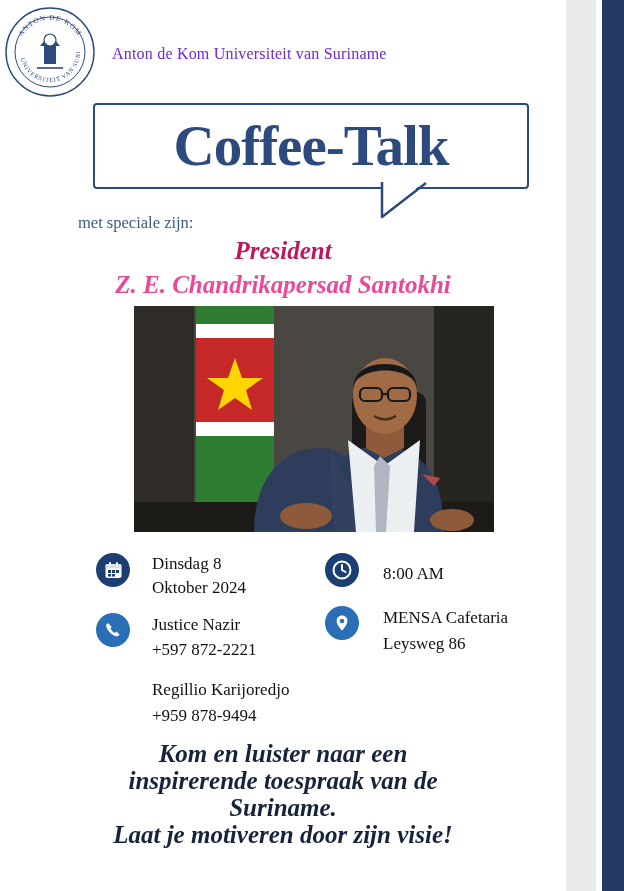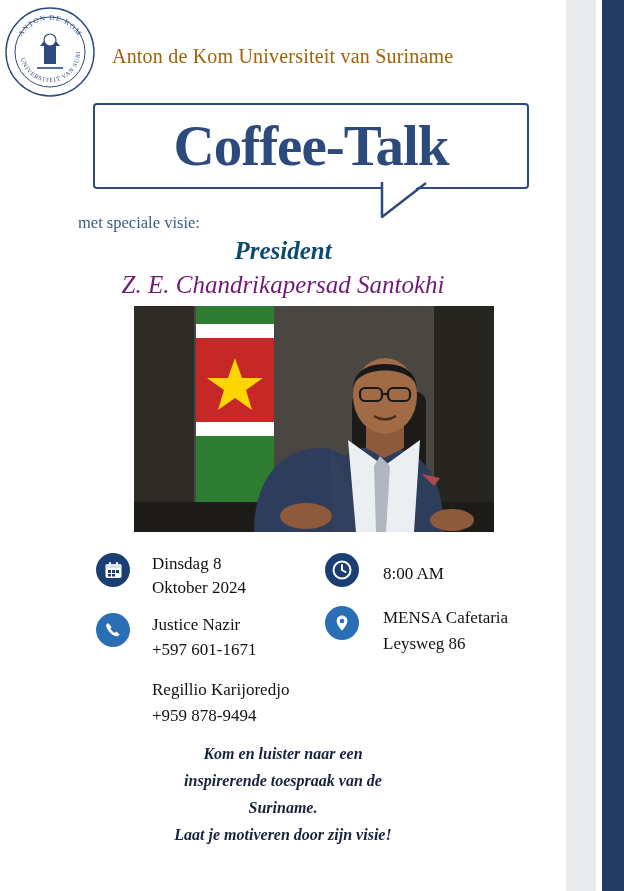--- a/index.html
+++ b/index.html
@@ -52,22 +52,22 @@
     width: 6px;
     height: 891px;
     background: #ffffff;
   }
 
   
   .university-line {
     position: absolute;
     left: 112px;
     top: 45px;
-    font-size: 20px;
-    color: #a16207;
+    font-size: 16px;
+    color: #6d28d9;
     letter-spacing: 0.2px;
     white-space: nowrap;
   }
 
   .logo {
     position: absolute;
     left: 4px;
     top: 6px;
     width: 92px;
     height: 92px;
@@ -117,32 +117,32 @@
   
   .guest-title {
     position: absolute;
     left: 0;
     top: 237px;
     width: 566px;
     text-align: center;
     font-size: 25px;
     font-weight: bold;
     font-style: italic;
-    color: #0c4a6e;
+    color: #be185d;
   }
   .guest-name {
     position: absolute;
     left: 0;
     top: 271px;
     width: 566px;
     text-align: center;
     font-size: 25px;
-    font-weight: normal;
+    font-weight: bold;
     font-style: italic;
-    color: #701a75;
+    color: #ec4899;
   }
 
   
   .photo {
     position: absolute;
     left: 134px;
     top: 306px;
     width: 360px;
     height: 226px;
     overflow: hidden;
@@ -173,21 +173,21 @@
     white-space: nowrap;
   }
 
   
   .closing {
     position: absolute;
     left: 0;
     top: 740px;
     width: 566px;
     text-align: center;
-    font-size: 16px;
+    font-size: 25px;
     font-style: italic;
     font-weight: bold;
     color: #17233c;
     line-height: 27px;
   }
   .closing div { white-space: nowrap; }
 </style>
 </head>
 <body>
 
@@ -216,21 +216,21 @@
     <div class="university-line">Anton de Kom Universiteit van Suriname</div>
 
     <div class="bubble"></div>
     <svg class="tail-svg" viewBox="0 0 90 42">
       <path d="M2 0 L2 36 L44 2" fill="#ffffff" stroke="none"></path>
       <path d="M2 1 L2 37 L46 3" fill="none" stroke="#2c4a7c" stroke-width="2.5" stroke-linejoin="round"></path>
       <path d="M0 0 L60 0" stroke="#ffffff" stroke-width="4"></path>
     </svg>
     <div class="title">Coffee-Talk</div>
 
-    <div class="guest-label">met speciale visie:</div>
+    <div class="guest-label">met speciale zijn:</div>
     <div class="guest-title">President</div>
     <div class="guest-name">Z. E. Chandrikapersad Santokhi</div>
 
     <div class="photo">
       <svg width="360" height="226" viewBox="0 0 360 226">
         <rect x="0" y="0" width="360" height="226" fill="#3b3a36"></rect>
         <rect x="0" y="0" width="60" height="226" fill="#2f2b27"></rect>
         <rect x="300" y="0" width="60" height="226" fill="#27251f"></rect>
 
         <rect x="60" y="0" width="240" height="226" fill="#4a4641"></rect>
@@ -299,21 +299,21 @@
       <div class="detail-text" style="left:383px; top:562px;text-align:center;">8:00 AM</div>
     </div>
 
     <div class="detail">
       <div class="icon-circle" style="left:96px; top:613px;">
         <svg width="18" height="18" viewBox="0 0 18 18">
           <path d="M3.2 2.3 C2 3.6 2 5 2.6 6.6 C3.8 9.8 7 13.3 10.3 14.8 C12 15.6 13.6 15.6 14.8 14.4 L15.6 13.4 L12.4 10.6 L10.9 12 C9.3 11.2 7.2 9.1 6.3 7.4 L7.8 5.9 L4.7 2.8 Z" fill="#ffffff"></path>
         </svg>
       </div>
       <div class="detail-text" style="left:152px; top:613px;">Justice Nazir</div>
-      <div class="detail-text" style="left:152px; top:638px;">+597 601-1671</div>
+      <div class="detail-text" style="left:152px; top:638px;">+597 872-2221</div>
     </div>
 
     <div class="detail">
       <div class="icon-circle" style="left:325px; top:606px;">
         <svg width="18" height="18" viewBox="0 0 18 18">
           <path d="M9 1.5 C5.9 1.5 3.6 3.9 3.6 6.9 C3.6 11 9 16.5 9 16.5 C9 16.5 14.4 11 14.4 6.9 C14.4 3.9 12.1 1.5 9 1.5 Z" fill="#ffffff"></path>
           <circle cx="9" cy="7" r="2.3" fill="#2a6fb5"></circle>
         </svg>
       </div>
       <div class="detail-text" style="left:383px; top:606px;">MENSA Cafetaria</div>

